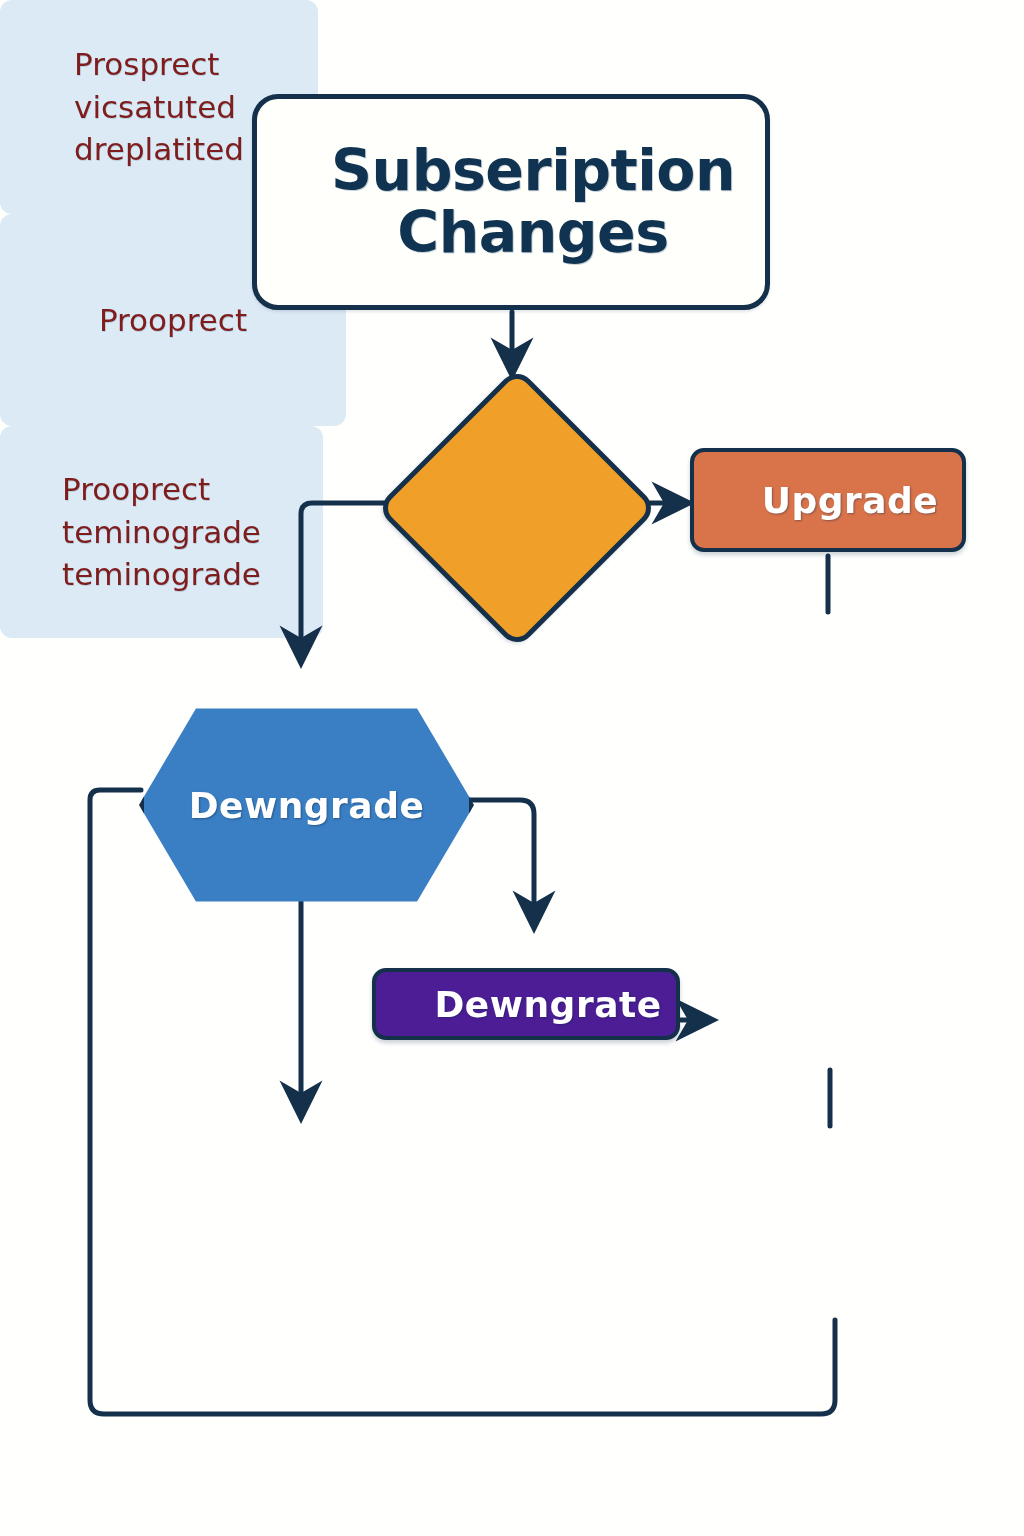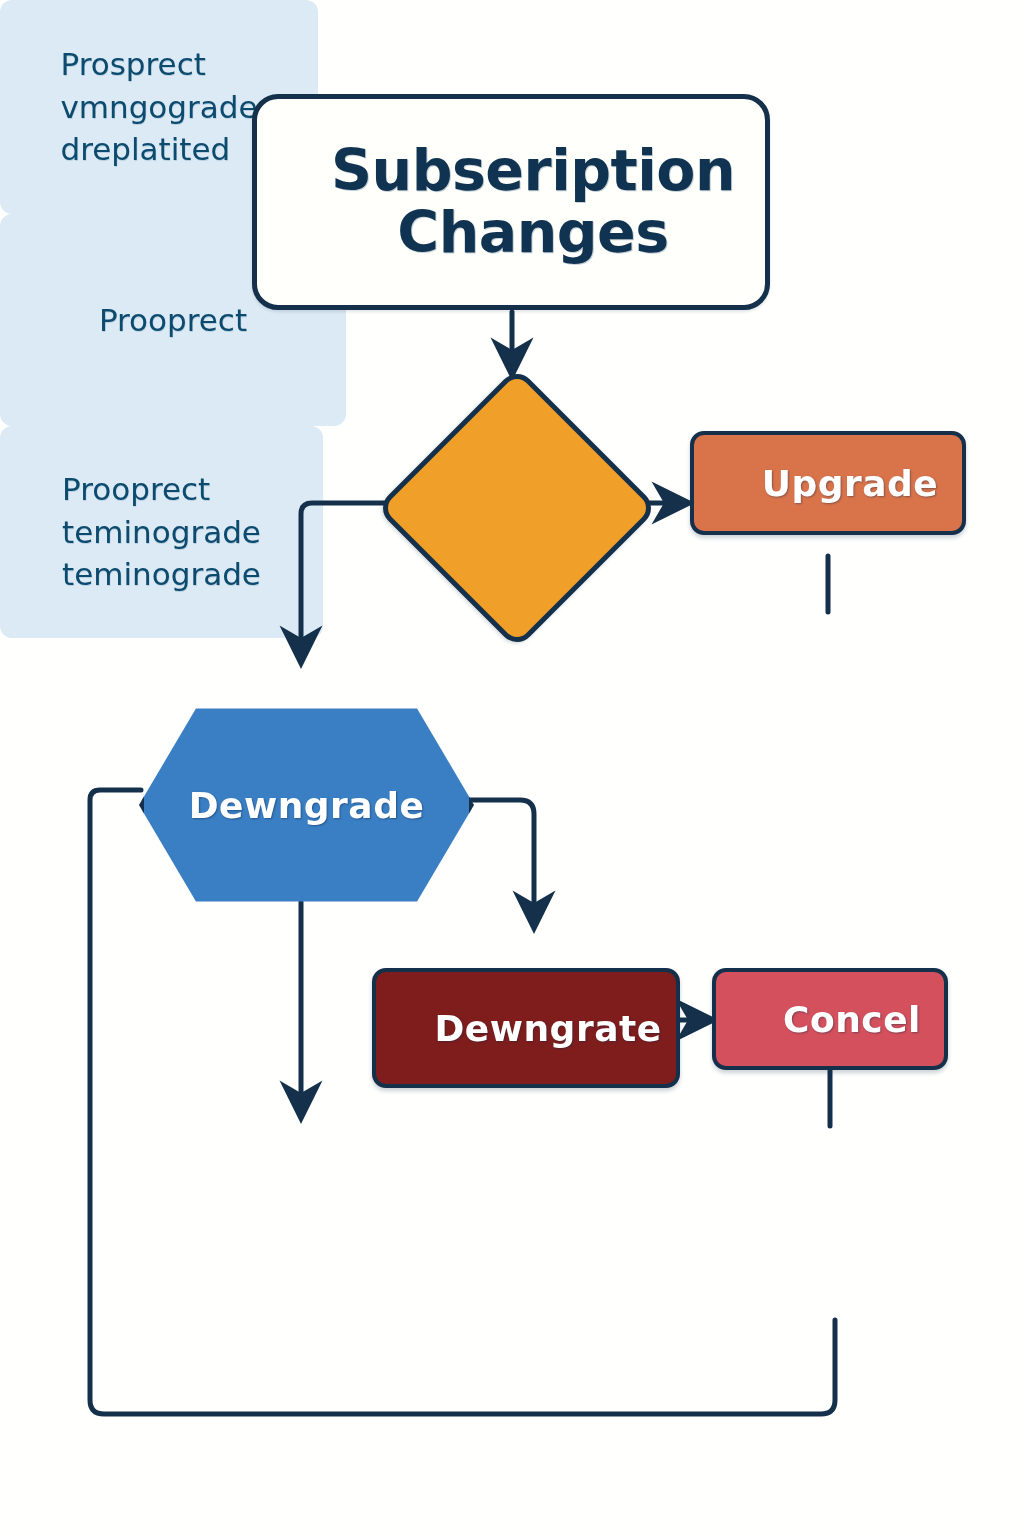--- a/index.html
+++ b/index.html
@@ -103,21 +103,21 @@
   .note-box {
     background: #dceaf5;
     border-radius: 12px;
     border: none;
     display: flex;
     align-items: center;
     justify-content: center;
     padding: 10px 14px;
   }
   .note-label {
-    color: #0c4a6e;
+    color: #7f1d1d;
     font-size: 31px;
     line-height: 1.38;
     font-weight: normal;
     text-shadow: 0.5px 0.5px 0 rgba(120,160,190,0.35);
   }
 </style>
 </head>
 <body>
 
 <div id="canvas">
@@ -154,43 +154,40 @@
   </svg>
 
   <div class="node start-node" style="left:252px; top:94px; width:518px; height:216px;">
     <div class="start-label">Subseription Changes</div>
   </div>
 
   <div class="diamond-wrap" style="left:417px; top:408px; width:190px; height:190px;">
     <div class="diamond"></div>
   </div>
 
-  <div class="node proc-box" style="left:690px; top:431px; width:276px; height:104px; background:#d9734a;justify-content:center;">
+  <div class="node proc-box" style="left:690px; top:448px; width:276px; height:104px; background:#d9734a;justify-content:center;">
     <div class="proc-label">Upgrade</div>
   </div>
 
   <div class="note-box" style="left:684px; top:612px; width:290px; height:194px;">
     <div class="note-label">
       <div>Prosprect</div>
-      <div>vmngograde</div>
+      <div>vicsatuted</div>
       <div>dreplatited</div>
     </div>
   </div>
 
   <div class="hexagon" style="left:139px; top:700px; width:325px; height:200px;">
     <div class="hexagon-label">Dewngrade</div>
   </div>
 
-  <div class="node proc-box" style="left:372px; top:968px; width:308px; height:120px; background:#7f1d1d;">
+  <div class="node proc-box" style="left:372px; top:968px; width:308px; height:72px; background:#4c1d95;">
     <div class="proc-label">Dewngrate</div>
   </div>
 
-  <div class="node proc-box" style="left:712px; top:968px; width:236px; height:102px; background:#d4505c;">
-    <div class="proc-label">Concel</div>
-  </div>
 
   <div class="note-box" style="left:141px; top:1128px; width:318px; height:192px;">
     <div class="note-label">
       <div>Prooprect</div>
     </div>
   </div>
 
   <div class="note-box" style="left:679px; top:1128px; width:295px; height:192px;">
     <div class="note-label">
       <div>Prooprect</div>

